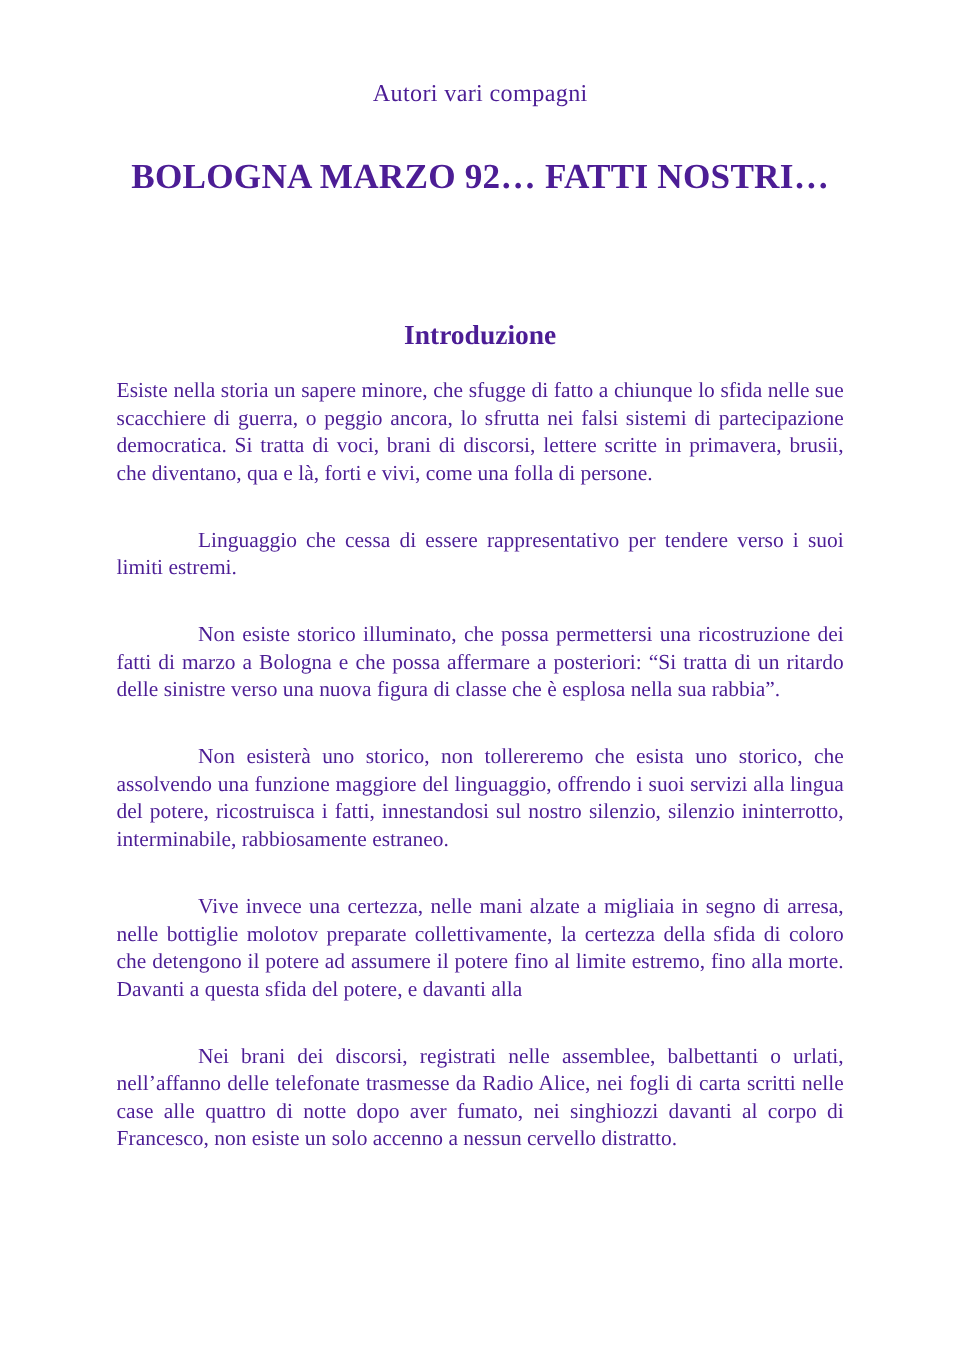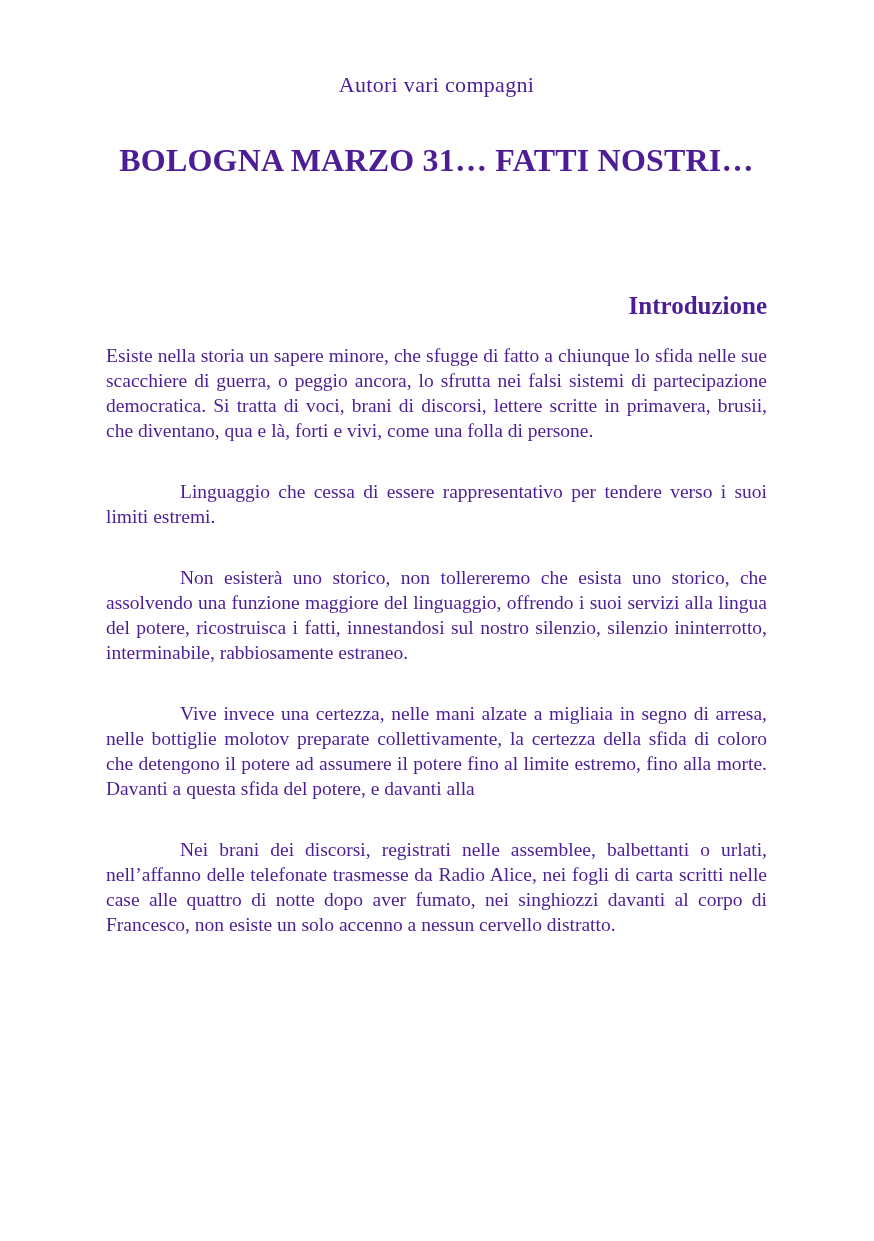--- a/index.html
+++ b/index.html
@@ -33,21 +33,21 @@
     line-height: 40px;
     font-weight: bold;
     text-align: center;
     letter-spacing: 0.2px;
   }
   .section-heading {
     margin: 110px 0 0 0;
     font-size: 25px;
     line-height: 32px;
     font-weight: bold;
-    text-align: right;
+    text-align: center;
   }
   .body-text {
     margin-top: 21px;
   }
   .body-text p {
     margin: 0;
     font-size: 19.5px;
     line-height: 25px;
     text-align: justify;
   }
@@ -55,24 +55,25 @@
     text-indent: 74px;
     margin-top: 36px;
   }
 </style>
 </head>
 <body>
 
 <div class="page">
   <p class="author-line">Autori vari compagni</p>
 
-  <h1 class="book-title">BOLOGNA MARZO 31… FATTI NOSTRI…</h1>
+  <h1 class="book-title">BOLOGNA MARZO 92… FATTI NOSTRI…</h1>
 
   <h2 class="section-heading">Introduzione</h2>
 
   <div class="body-text">
     <p>Esiste nella storia un sapere minore, che sfugge di fatto a chiunque lo sfida nelle sue scacchiere di guerra, o peggio ancora, lo sfrutta nei falsi sistemi di partecipazione democratica. Si tratta di voci, brani di discorsi, lettere scritte in primavera, brusii, che diventano, qua e là, forti e vivi, come una folla di persone.</p>
     <p class="indent">Linguaggio che cessa di essere rappresentativo per tendere verso i suoi limiti estremi.</p>
+    <p class="indent">Non esiste storico illuminato, che possa permettersi una ricostruzione dei fatti di marzo a Bologna e che possa affermare a posteriori: “Si tratta di un ritardo delle sinistre verso una nuova figura di classe che è esplosa nella sua rabbia”.</p>
     <p class="indent">Non esisterà uno storico, non tollereremo che esista uno storico, che assolvendo una funzione maggiore del linguaggio, offrendo i suoi servizi alla lingua del potere, ricostruisca i fatti, innestandosi sul nostro silenzio, silenzio ininterrotto, interminabile, rabbiosamente estraneo.</p>
     <p class="indent">Vive invece una certezza, nelle mani alzate a migliaia in segno di arresa, nelle bottiglie molotov preparate collettivamente, la certezza della sfida di coloro che detengono il potere ad assumere il potere fino al limite estremo, fino alla morte. Davanti a questa sfida del potere, e davanti alla</p>
     <p class="indent">Nei brani dei discorsi, registrati nelle assemblee, balbettanti o urlati, nell’affanno delle telefonate trasmesse da Radio Alice, nei fogli di carta scritti nelle case alle quattro di notte dopo aver fumato, nei singhiozzi davanti al corpo di Francesco, non esiste un solo accenno a nessun cervello distratto.</p>
   </div>
 </div>
 
 </body></html>

